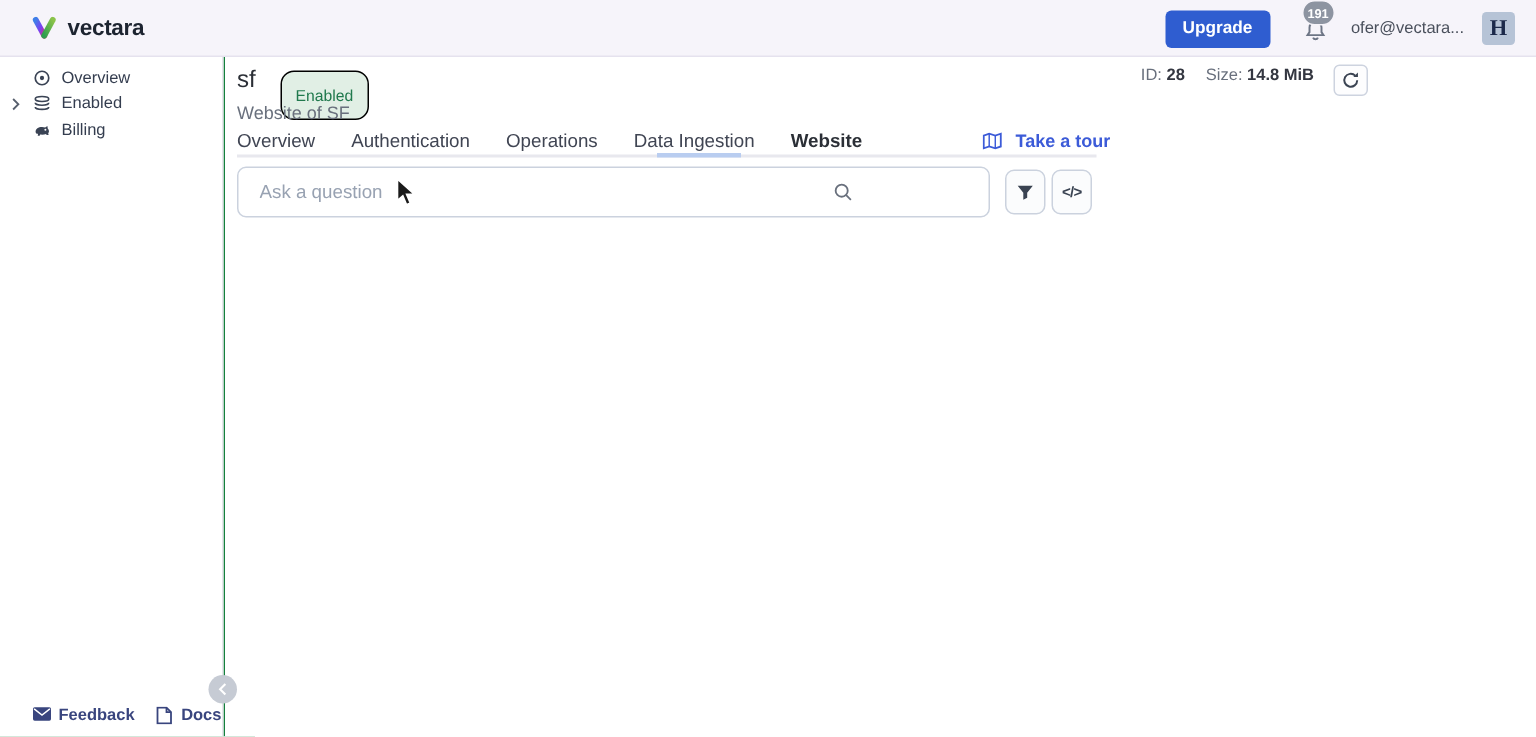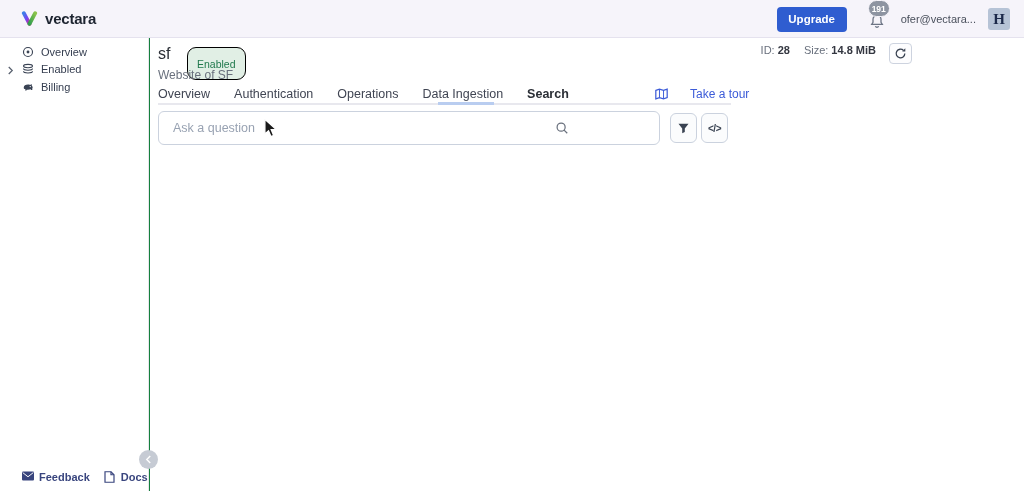--- a/index.html
+++ b/index.html
@@ -55,22 +55,22 @@
   .refresh-btn { position:absolute; right:112px; top:5px; width:23px; height:21px; border:1px solid #cdd3df;
                  border-radius:4px; background:#fdfdfe; color:#3a4352; display:flex; align-items:center;
                  justify-content:center; cursor:pointer; }
   .corpus-desc { position:absolute; left:8px; top:30px; font-size:12px; color:#69707d; }
 
   .tabs-row { position:absolute; left:8px; top:47px; width:585px; height:20px; display:flex; gap:24px; }
   .tab { font-size:12.5px; color:#404553; cursor:pointer; padding-top:2px; }
   .tab.active { font-weight:700; color:#2b2f36; }
   .tab-track { position:absolute; left:8px; top:65px; width:573px; height:2px; background:#e8e8ee; }
   .tab-active-bar { position:absolute; left:288px; top:64px; width:56px; height:3px; background:#b9cdf0; }
-  .tour-link { position:absolute; left:505px; top:49px; display:flex; align-items:center; gap:22px;
-               color:#3c5bd8; font-size:12px; font-weight:400; cursor:pointer; }
+  .tour-link { position:absolute; left:505px; top:49px; display:flex; align-items:center; gap:9px;
+               color:#3c5bd8; font-size:12px; font-weight:700; cursor:pointer; }
 
   .search-row { position:absolute; left:8px; top:73px; }
   .search-box { position:relative; width:422px; height:34px; }
   .search-input { width:502px; height:34px; border:1px solid #cbd2de; border-radius:6px; background:#fff;
                   font-family:inherit; font-size:12.5px; color:#343741; padding:0 34px 0 14px; outline:none; }
   .search-input::placeholder { color:#98a2b2; }
   .search-glass { position:absolute; right:11px; top:10px; color:#69707d; pointer-events:none; }
   .icon-btn { position:absolute; top:2px; width:27px; height:30px; border:1px solid #cbd2de; border-radius:6px;
               background:#fbfcfd; color:#3a4352; display:flex; align-items:center; justify-content:center;
               cursor:pointer; }
@@ -204,21 +204,21 @@
         </svg>
     </button>
 
     <div class="corpus-desc">Website of SF</div>
 
     <div class="tabs-row">
       <span class="tab">Overview</span>
       <span class="tab">Authentication</span>
       <span class="tab">Operations</span>
       <span class="tab">Data Ingestion</span>
-      <span class="tab active">Search</span>
+      <span class="tab active">Website</span>
     </div>
     <div class="tab-track"></div>
     <div class="tab-active-bar"></div>
 
     <span class="tour-link">
       <span style="display:flex;">
         <svg width="13" height="12" viewBox="0 0 16 14">
             <path d="M1 2.5 5.5 1l5 1.5L15 1v10.5L10.5 13l-5-1.5L1 13z" fill="none" stroke="currentColor" stroke-width="1.5"></path>
             <path d="M5.5 1v10.5M10.5 2.5V13" stroke="currentColor" stroke-width="1.2" fill="none"></path>
           </svg>

